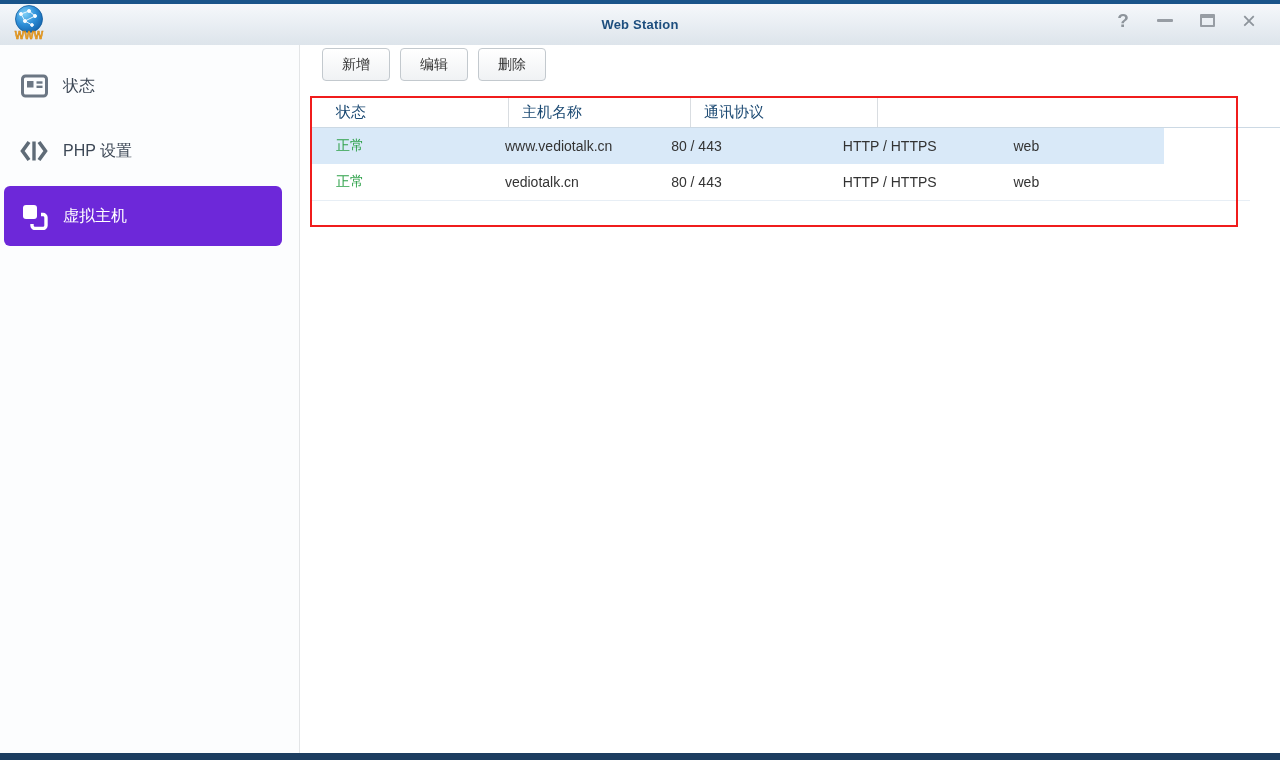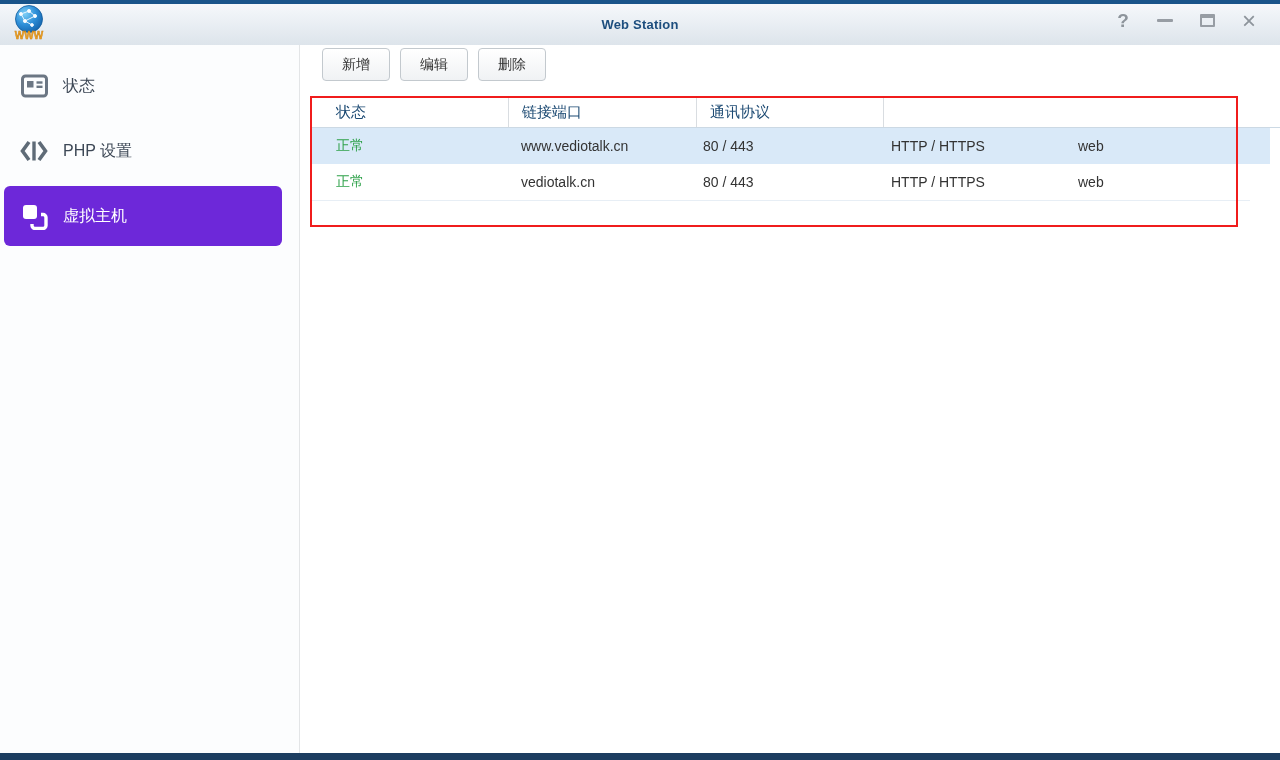--- a/index.html
+++ b/index.html
@@ -88,21 +88,21 @@
     display: flex; align-items: center;
     padding-left: 13px;
     font-size: 15px; color: #1c4a73;
     border-left: 1px solid #d9dde1;
     overflow: hidden; white-space: nowrap;
   }
   .th:first-child { border-left: none; padding-left: 24px; }
   .c0 { width: 196px; } .c1 { width: 182px; } .c2 { width: 188px; }
   .c3 { width: 187px; } .c4 { width: 179px; } .cfill { width: 36px; border-left: 1px solid #d9dde1; }
   .trow {
-    display: flex; height: 36px; width: 958px;
+    display: flex; height: 36px; width: 852px;
     font-size: 14px; color: #333;
     cursor: pointer;
   }
   .trow.selected { background: #d9e9f8; }
   .td {
     display: flex; align-items: center;
     padding-left: 13px;
     overflow: hidden; white-space: nowrap;
   }
   .td:first-child { padding-left: 24px; }
@@ -205,21 +205,21 @@
 
 <div class="toolbar">
   <button class="btn">新增</button>
   <button class="btn">编辑</button>
   <button class="btn">删除</button>
 </div>
 
 <div class="vh-table">
   <div class="thead">
     <div class="th c0">状态</div>
-    <div class="th c2">链接端口</div>
+    <div class="th c1">主机名称</div>
     <div class="th c3">通讯协议</div>
     <div class="cfill"></div>
   </div>
 
   <div class="trow selected">
     <div class="td c0 status-ok">正常</div>
     <div class="td c1">www.vediotalk.cn</div>
     <div class="td c2">80 / 443</div>
     <div class="td c3">HTTP / HTTPS</div>
     <div class="td c4">web</div>

